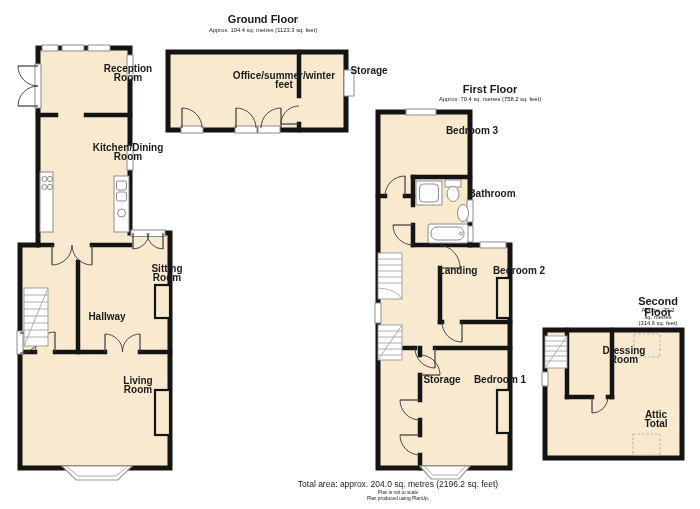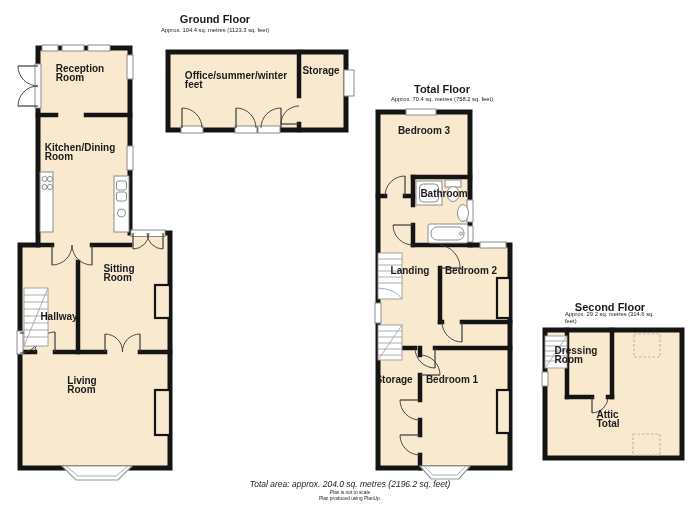--- a/index.html
+++ b/index.html
@@ -1,24 +1,24 @@
 <!DOCTYPE html>
 <html><head>
 <meta charset="utf-8">
 <style>
   html,body{margin:0;padding:0;background:#fff;}
   #page{position:relative;width:700px;height:509px;background:#fff;overflow:hidden;
         font-family:"Liberation Sans",sans-serif;color:#1b1b1b;}
   svg{position:absolute;left:0;top:0;}
-  .lbl{position:absolute;transform:translate(-50%,-50%);
-       white-space:pre-line;pointer-events:none;}
+  .lbl{position:absolute;transform:translate(-50%,-50%);text-align:center;
+       white-space:pre-line;pointer-events:none;margin-left:48px;}
   .room-lbl{font-size:10px;font-weight:bold;line-height:8.5px;}
   .floor-title{font-size:11px;font-weight:bold;line-height:11px;}
   .floor-area{font-size:5.8px;line-height:6.5px;color:#222;}
-  .footer-total{font-size:8.5px;line-height:9px;font-style:italic;}
+  .footer-total{font-size:8.5px;line-height:9px;}
   .footer-note{font-size:4.8px;line-height:5.4px;}
 </style>
 </head>
 <body>
 
 <div id="page">
 
 <svg width="700" height="509" viewBox="0 0 700 509">
 
   <g>
@@ -261,33 +261,33 @@
 
     <rect x="542" y="372" width="6" height="14" fill="#fff" stroke="#8c8c8c"></rect>
 
     <rect x="634" y="334" width="26" height="23" fill="none" stroke="#b8b8b8" stroke-width="1.2" stroke-dasharray="2.5,2"></rect>
     <rect x="633" y="434" width="27" height="21" fill="none" stroke="#b8b8b8" stroke-width="1.2" stroke-dasharray="2.5,2"></rect>
   </g>
 </svg>
 
 <div class="lbl floor-title" style="left:215px;top:19px">Ground Floor</div>
 <div class="lbl floor-area" style="left:215px;top:30px">Approx. 104.4 sq. metres (1123.3 sq. feet)</div>
-<div class="lbl floor-title" style="left:442px;top:89px">Total Floor</div>
+<div class="lbl floor-title" style="left:442px;top:89px">First Floor</div>
 <div class="lbl floor-area" style="left:442px;top:99px">Approx. 70.4 sq. metres (758.2 sq. feet)</div>
 <div class="lbl floor-title" style="left:610px;top:307px">Second Floor</div>
 <div class="lbl floor-area" style="left:610px;top:317px">Approx. 29.2 sq. metres (314.6 sq. feet)</div>
 
 <div class="lbl room-lbl" style="left:80px;top:73px">Reception
 Room</div>
 <div class="lbl room-lbl" style="left:80px;top:152px">Kitchen/Dining
 Room</div>
 <div class="lbl room-lbl" style="left:119px;top:273px">Sitting
 Room</div>
 <div class="lbl room-lbl" style="left:59px;top:317px">Hallway</div>
-<div class="lbl room-lbl" style="left:82px;top:385px">Living
+<div class="lbl room-lbl" style="left:90px;top:385px">Living
 Room</div>
 <div class="lbl room-lbl" style="left:236px;top:80px">Office/summer/winter
 feet</div>
 <div class="lbl room-lbl" style="left:321px;top:71px">Storage</div>
 
 <div class="lbl room-lbl" style="left:424px;top:131px">Bedroom 3</div>
 <div class="lbl room-lbl" style="left:444px;top:194px">Bathroom</div>
 <div class="lbl room-lbl" style="left:410px;top:271px">Landing</div>
 <div class="lbl room-lbl" style="left:471px;top:271px">Bedroom 2</div>
 <div class="lbl room-lbl" style="left:394px;top:380px">Storage</div>

